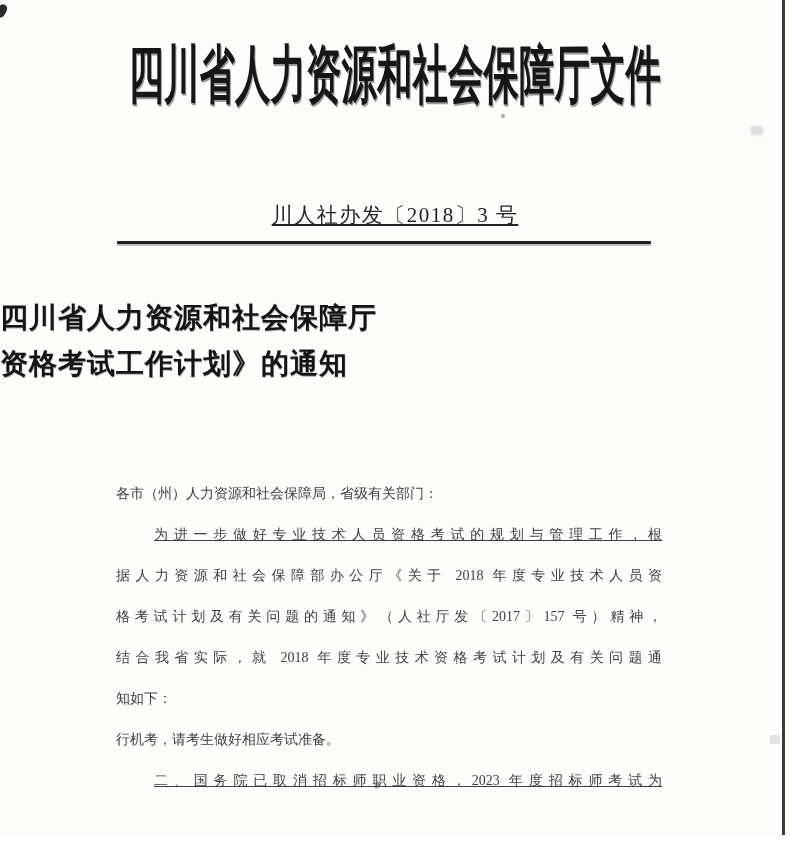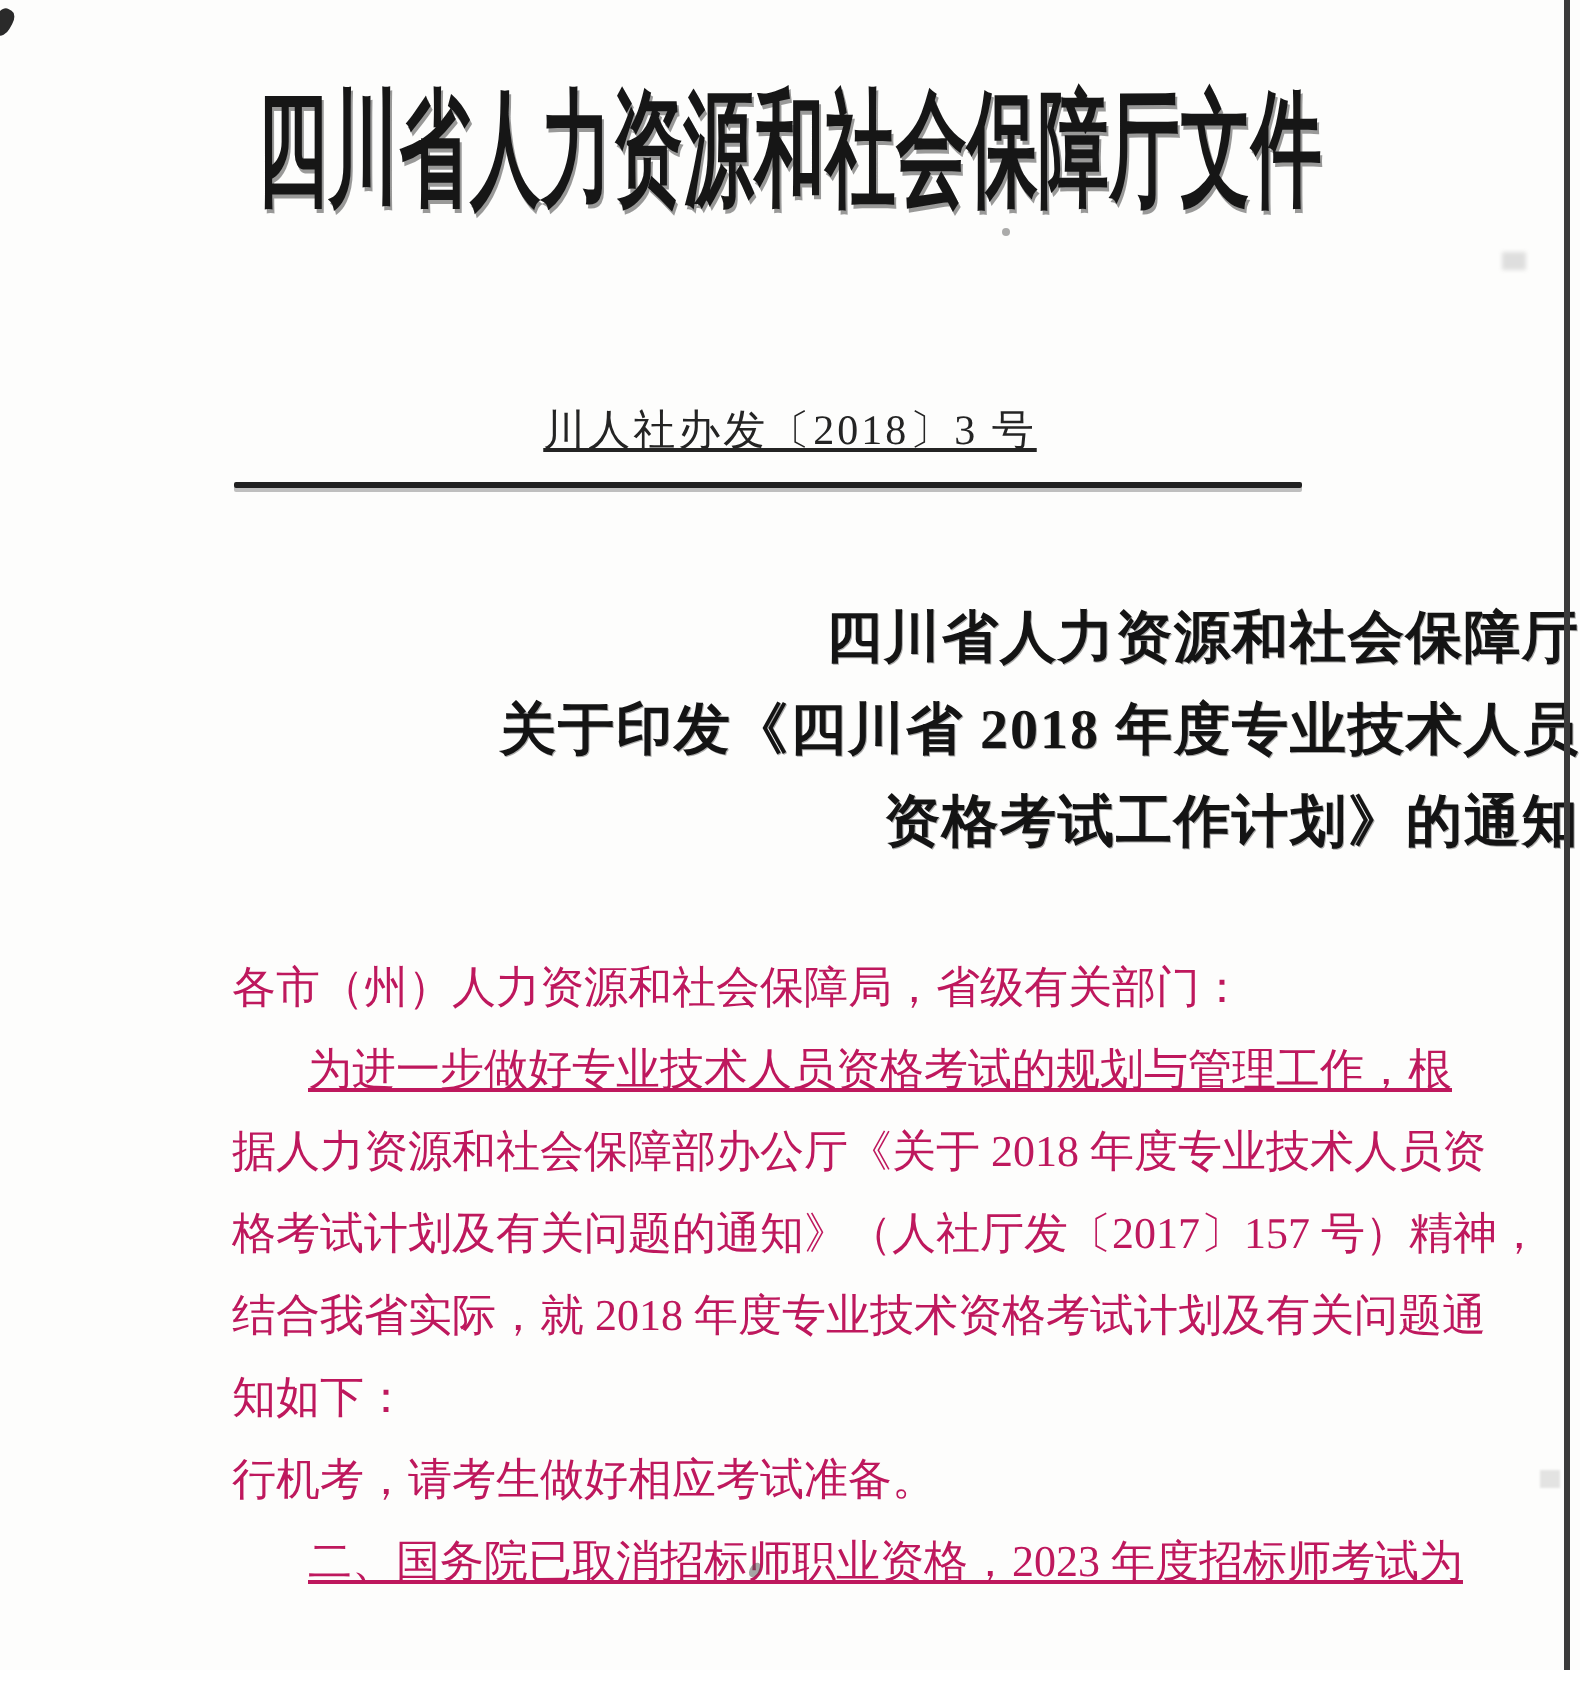--- a/index.html
+++ b/index.html
@@ -45,37 +45,38 @@
     top: 241px; left: 117px;
     width: 534px; height: 2.5px;
     background: #212121;
     box-shadow: 0 2px 0 rgba(34,34,34,0.28);
     border-radius: 1px;
   }
   
   .title {
     position: absolute;
     top: 297px; left: 0; right: 0;
-    text-align: right;
+    text-align: left;
     font-size: 28px;
     font-weight: 700;
     line-height: 46px;
     letter-spacing: 1px;
     color: #141414;
     text-shadow: 0.5px 0.5px 0 rgba(20,20,20,0.35);
+    font-family: Liberation Mono, monospace;
   }
   .title .t-line { display: block; white-space: nowrap; }
   
   .body-col {
     position: absolute;
     top: 473px; left: 116px;
     width: 546px;
-    font-size: 22px;
+    font-size: 14px;
     line-height: 41px;
-    color: #be185d;
+    color: #404040;
   }
   .line { height: 41px; white-space: nowrap; text-align: left; }
   .jl { text-align: justify; text-align-last: justify; }
   .ind { text-indent: 38px; text-decoration: underline; }
   
   .scan-edge {
     position: absolute;
     left: 782px; top: 0;
     width: 3px; height: 850px;
     background: #3b3b3b;
@@ -95,21 +96,20 @@
 <div class="page">
 
   <div class="letterhead">四川省人力资源和社会保障厅文件</div>
 
   <div class="doc-number">川人社办发〔2018〕3 号</div>
 
   <div class="rule"></div>
 
   <div class="title">
     <span class="t-line">四川省人力资源和社会保障厅</span>
-    <span class="t-line">关于印发《四川省 2018 年度专业技术人员</span>
     <span class="t-line">资格考试工作计划》的通知</span>
   </div>
 
   <div class="body-col">
     <div class="line">各市（州）人力资源和社会保障局，省级有关部门：</div>
     <div class="line ind jl">为进一步做好专业技术人员资格考试的规划与管理工作，根</div>
     <div class="line jl">据人力资源和社会保障部办公厅《关于 2018 年度专业技术人员资</div>
     <div class="line jl">格考试计划及有关问题的通知》（人社厅发〔2017〕157 号）精神，</div>
     <div class="line jl">结合我省实际，就 2018 年度专业技术资格考试计划及有关问题通</div>
     <div class="line">知如下：</div>

